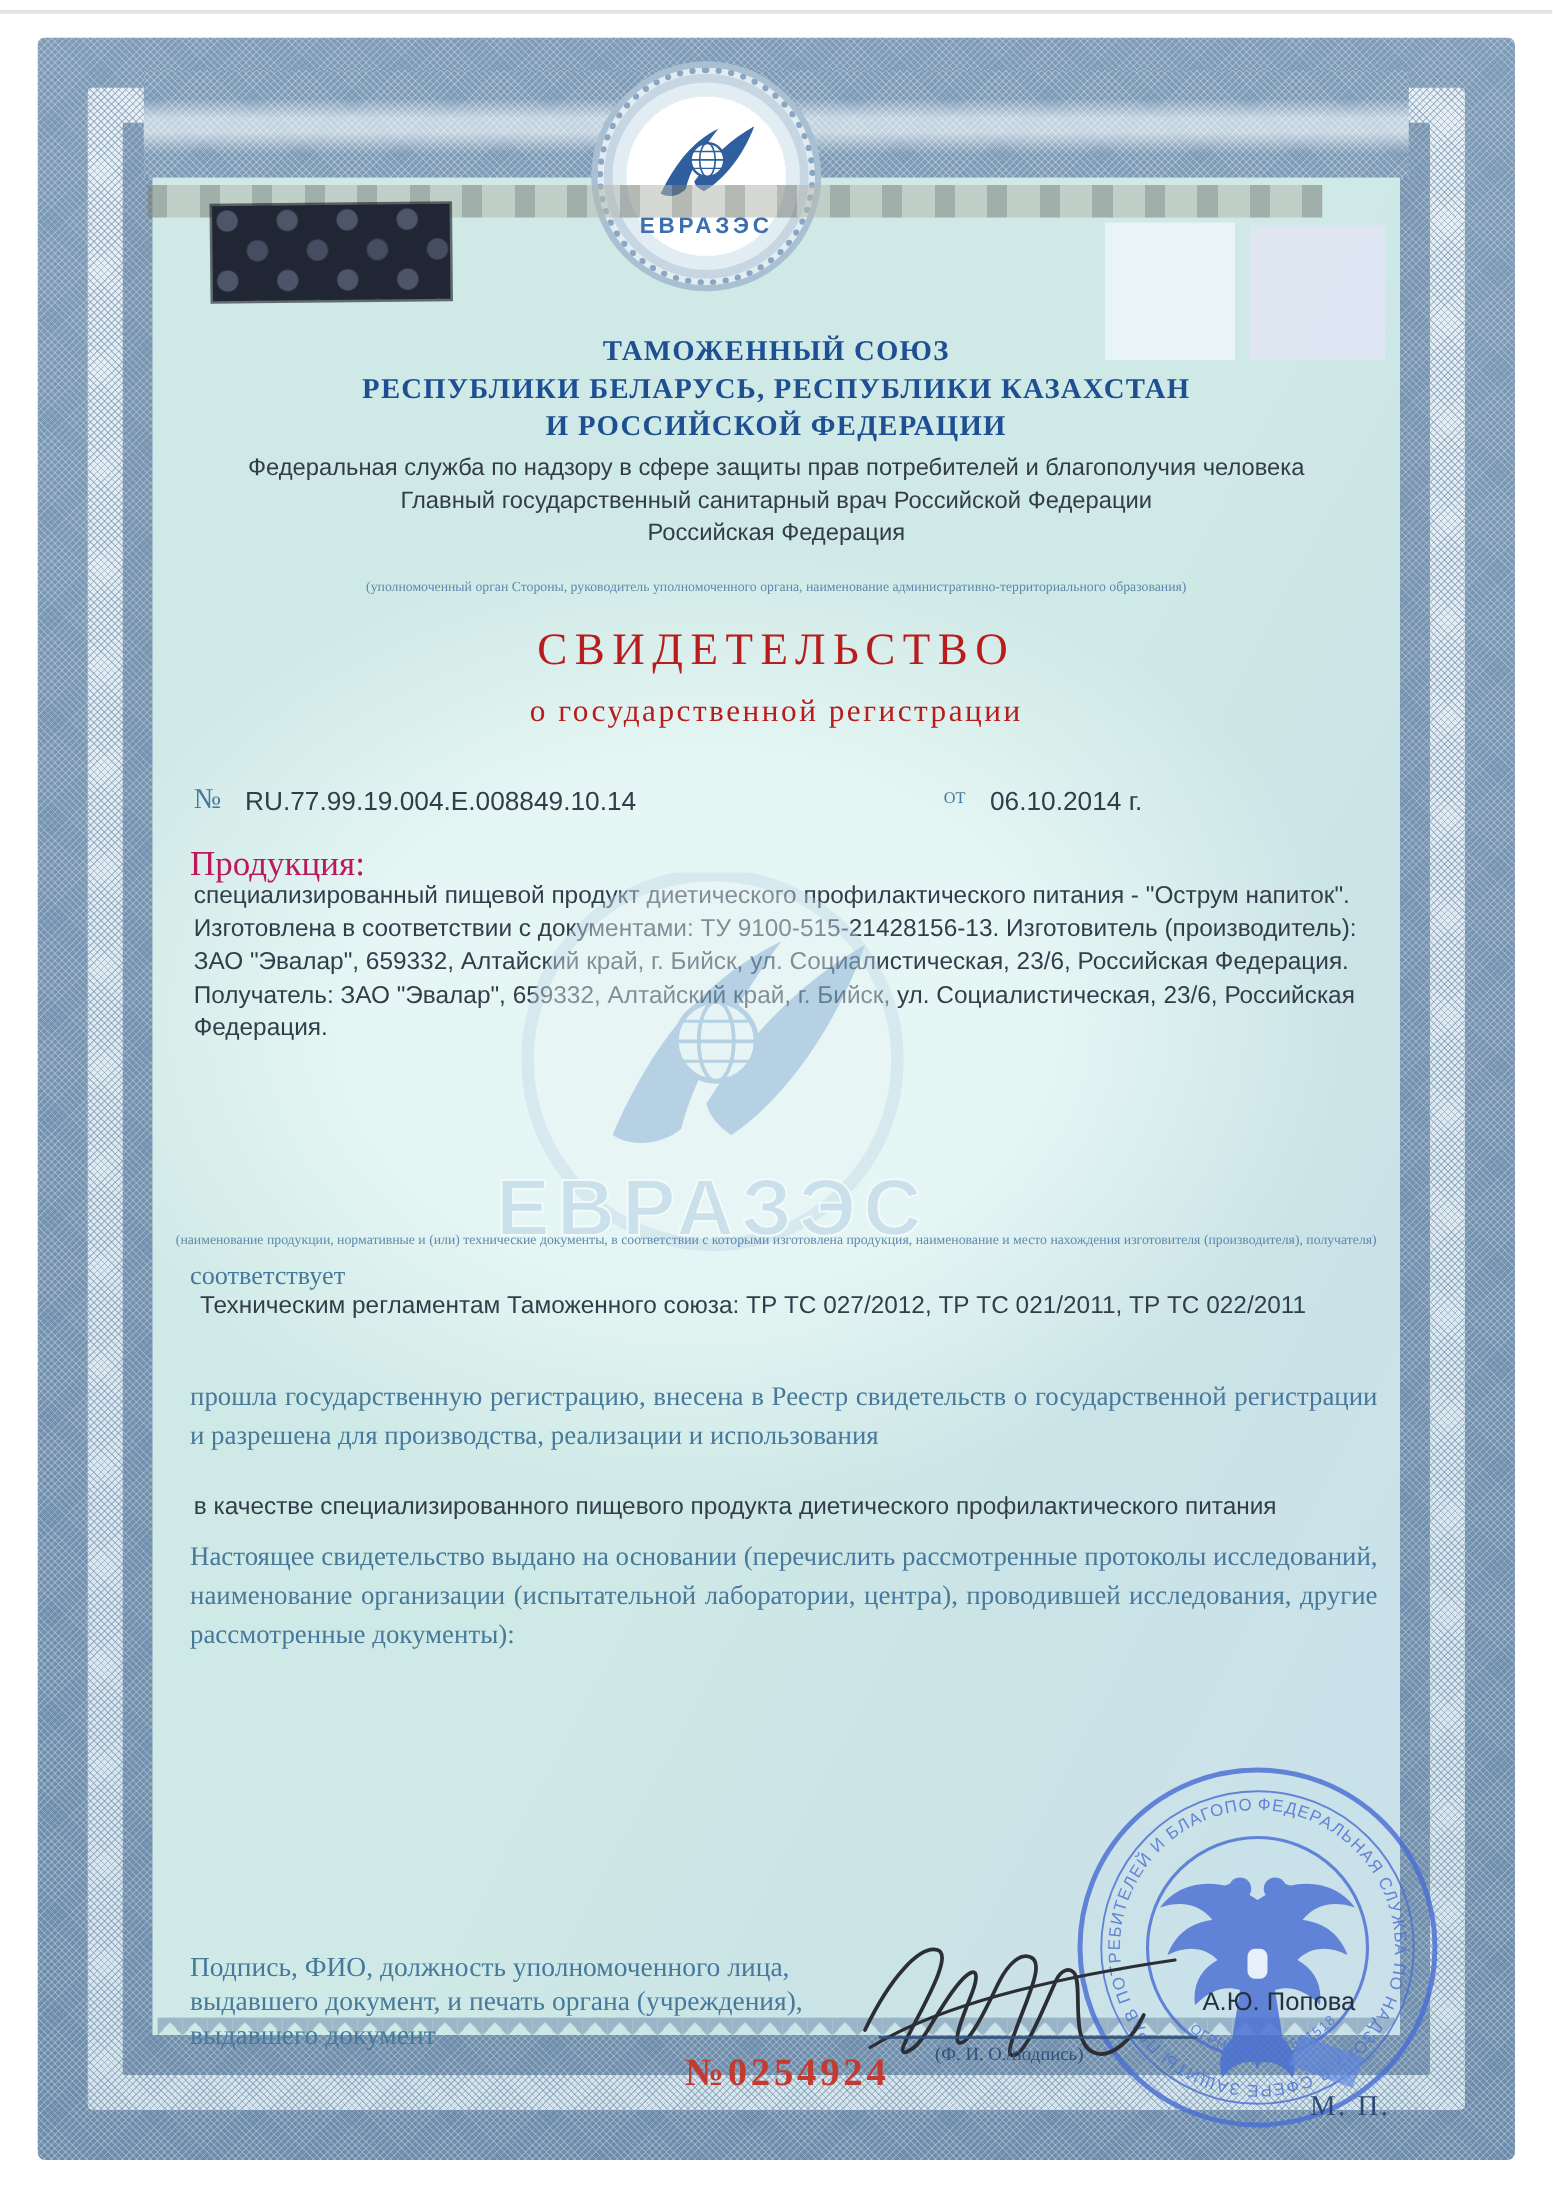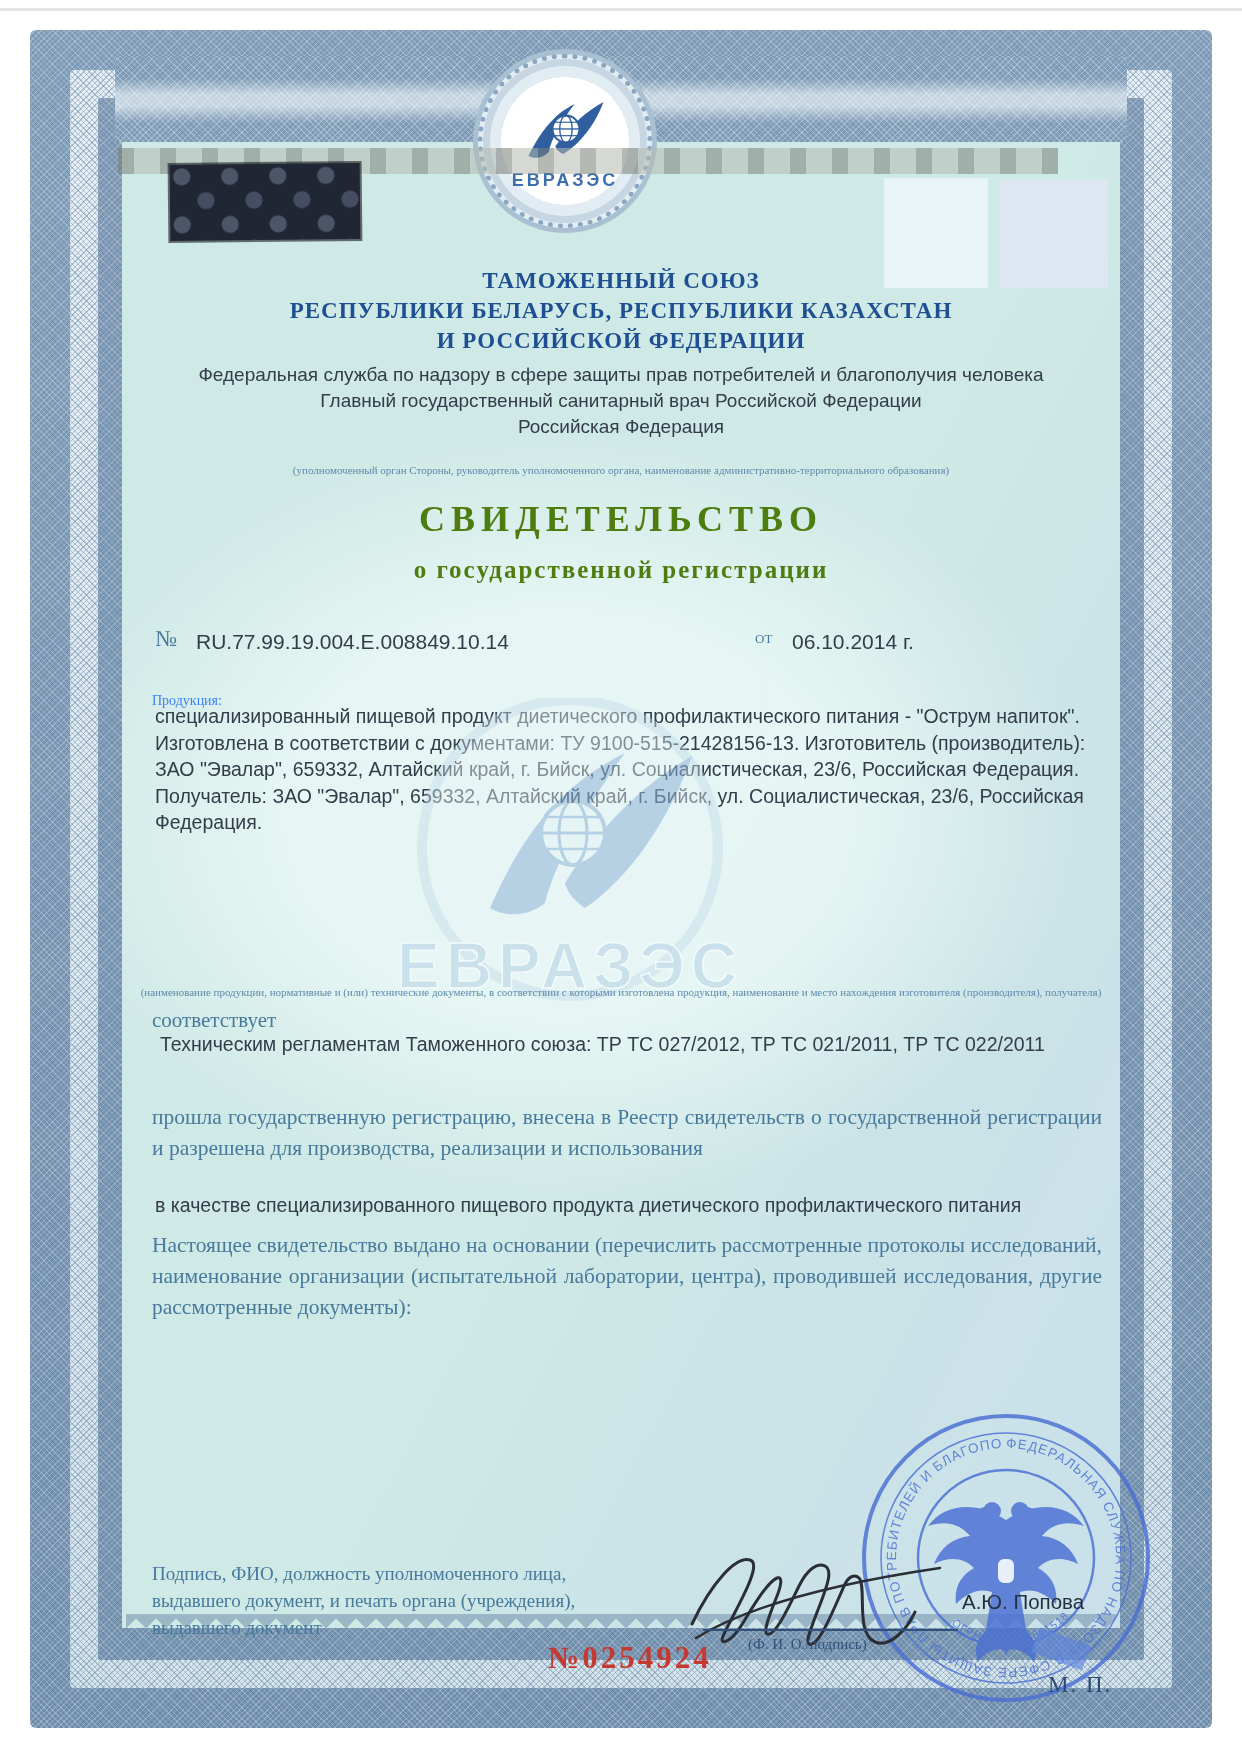--- a/index.html
+++ b/index.html
@@ -68,21 +68,21 @@
   
   .ser{font-family:"Liberation Serif", serif;}
   .sans{font-family:"Liberation Sans", sans-serif;}
   .center{text-align:center;}
   .abs{position:absolute;}
   .head-blue{color:#1d4f92;font-weight:bold;}
   .hdr-wrap{position:absolute;left:130px;top:268px;width:982px;display:flex;flex-direction:column;gap:4px;text-align:center;}
   .hdr1{font-size:23px;letter-spacing:1px;}
   .hdr-sans{font-size:19px;color:#333d4a;}
   .caption{color:#5e89ad;}
-  .title{color:#4d7c0f;font-weight:bold;}
+  .title{color:#b91c1c;font-weight:normal;}
   .teal{color:#46799c;}
   .dark{color:#333d4a;}
 
   
   .watermark{position:absolute;left:340px;top:698px;width:460px;height:310px;opacity:.55;pointer-events:none;}
 
   
   .stamp{position:absolute;left:856px;top:1408px;width:300px;height:300px;opacity:.82;}
   .signature-svg{position:absolute;left:678px;top:1542px;width:300px;height:115px;}
   .sig-line{position:absolute;left:703px;top:1629px;width:255px;height:2px;background:#31517a;}
@@ -133,21 +133,21 @@
   <div class="abs ser caption center" style="left:150px;top:464px;width:942px;font-size:11px;text-align:center;">(уполномоченный орган Стороны, руководитель уполномоченного органа, наименование административно-территориального образования)</div>
 
   <div class="abs ser title center" style="left:146px;top:498px;width:950px;font-size:36px;letter-spacing:6px;">СВИДЕТЕЛЬСТВО</div>
   <div class="abs ser title center" style="left:146px;top:556px;width:950px;font-size:25px;letter-spacing:2px;">о государственной регистрации</div>
 
   <div class="abs ser teal" style="left:155px;top:626px;font-size:23px;">№</div>
   <div class="abs sans dark" style="left:196px;top:630px;font-size:21px;">RU.77.99.19.004.Е.008849.10.14</div>
   <div class="abs ser teal" style="left:755px;top:626px;font-size:19px;font-variant:small-caps;">от</div>
   <div class="abs sans dark" style="left:792px;top:630px;font-size:21px;">06.10.2014 г.</div>
 
-  <div class="abs ser" style="left:152px;top:676px;font-size:14px;color:#3b82f6;margin-top:17px;">Продукция:</div>
+  <div class="abs ser" style="left:152px;top:676px;font-size:28px;color:#be185d;">Продукция:</div>
   <div class="abs sans dark" style="left:155px;top:703px;width:948px;font-size:19.5px;line-height:26.5px;">специализированный пищевой продукт диетического профилактического питания - "Острум напиток". Изготовлена в соответствии с документами: ТУ 9100-515-21428156-13. Изготовитель (производитель): ЗАО "Эвалар", 659332, Алтайский край, г. Бийск, ул. Социалистическая, 23/6, Российская Федерация.  Получатель: ЗАО "Эвалар", 659332, Алтайский край, г. Бийск, ул. Социалистическая, 23/6, Российская Федерация.</div>
 
   <div class="watermark">
     <svg width="460" height="310" viewBox="0 0 460 310">
       <circle cx="230" cy="150" r="148" fill="#eaf4f8" stroke="#c3d9e8" stroke-width="10" opacity=".8"></circle>
       <path d="M150 210 C185 130 225 85 285 55 C245 110 215 165 205 205 C190 218 165 220 150 210 Z" fill="#8fb4d6"></path>
       <path d="M225 185 C262 125 305 85 352 58 C330 120 290 180 245 210 C236 204 228 196 225 185 Z" fill="#8fb4d6"></path>
       <circle cx="233" cy="135" r="32" fill="#eaf4f8" stroke="#8fb4d6" stroke-width="4"></circle>
       <ellipse cx="233" cy="135" rx="14" ry="32" fill="none" stroke="#8fb4d6" stroke-width="3"></ellipse>
       <line x1="201" y1="135" x2="265" y2="135" stroke="#8fb4d6" stroke-width="3"></line>
@@ -161,21 +161,21 @@
 
   <div class="abs ser teal" style="left:152px;top:1008px;font-size:21px;">соответствует</div>
   <div class="abs sans dark" style="left:160px;top:1033px;width:960px;font-size:19.5px;">Техническим регламентам Таможенного союза: ТР ТС 027/2012, ТР ТС 021/2011, ТР ТС 022/2011</div>
 
   <div class="abs ser teal" style="left:152px;top:1102px;width:950px;font-size:21.5px;line-height:31px;text-align:justify;">прошла государственную регистрацию, внесена в Реестр свидетельств о государственной регистрации и разрешена для производства, реализации и использования</div>
   <div class="abs ser teal" style="left:152px;top:1230px;width:950px;font-size:21.5px;line-height:31px;text-align:justify;">Настоящее свидетельство выдано на основании (перечислить рассмотренные протоколы исследований, наименование организации (испытательной лаборатории, центра), проводившей исследования, другие рассмотренные документы):</div>
 
   <div class="abs sans dark" style="left:155px;top:1194px;width:960px;font-size:19.5px;">в качестве специализированного пищевого продукта диетического профилактического питания</div>
 
 
-  <div class="abs ser teal" style="left:152px;top:1560px;width:500px;font-size:19px;line-height:27px;">Подпись, ФИО, должность уполномоченного лица, выдавшего документ, и печать органа (учреждения), выдавшего документ</div>
+  <div class="abs ser teal" style="left:152px;top:1560px;width:500px;font-size:22px;line-height:27px;">Подпись, ФИО, должность уполномоченного лица, выдавшего документ, и печать органа (учреждения), выдавшего документ</div>
 
   <div class="stamp">
     <svg width="300" height="300" viewBox="0 0 300 300">
       <defs>
         <path id="ringPath" d="M150 40 a110 110 0 1 1 -0.01 0"></path>
         <path id="innerArc" d="M64 150 a86 86 0 0 0 172 0"></path>
       </defs>
       <circle cx="150" cy="150" r="142" fill="none" stroke="#4a6fd4" stroke-width="4"></circle>
       <circle cx="150" cy="150" r="125" fill="none" stroke="#4a6fd4" stroke-width="1.5"></circle>
       <circle cx="150" cy="150" r="88" fill="none" stroke="#4a6fd4" stroke-width="2.5"></circle>

